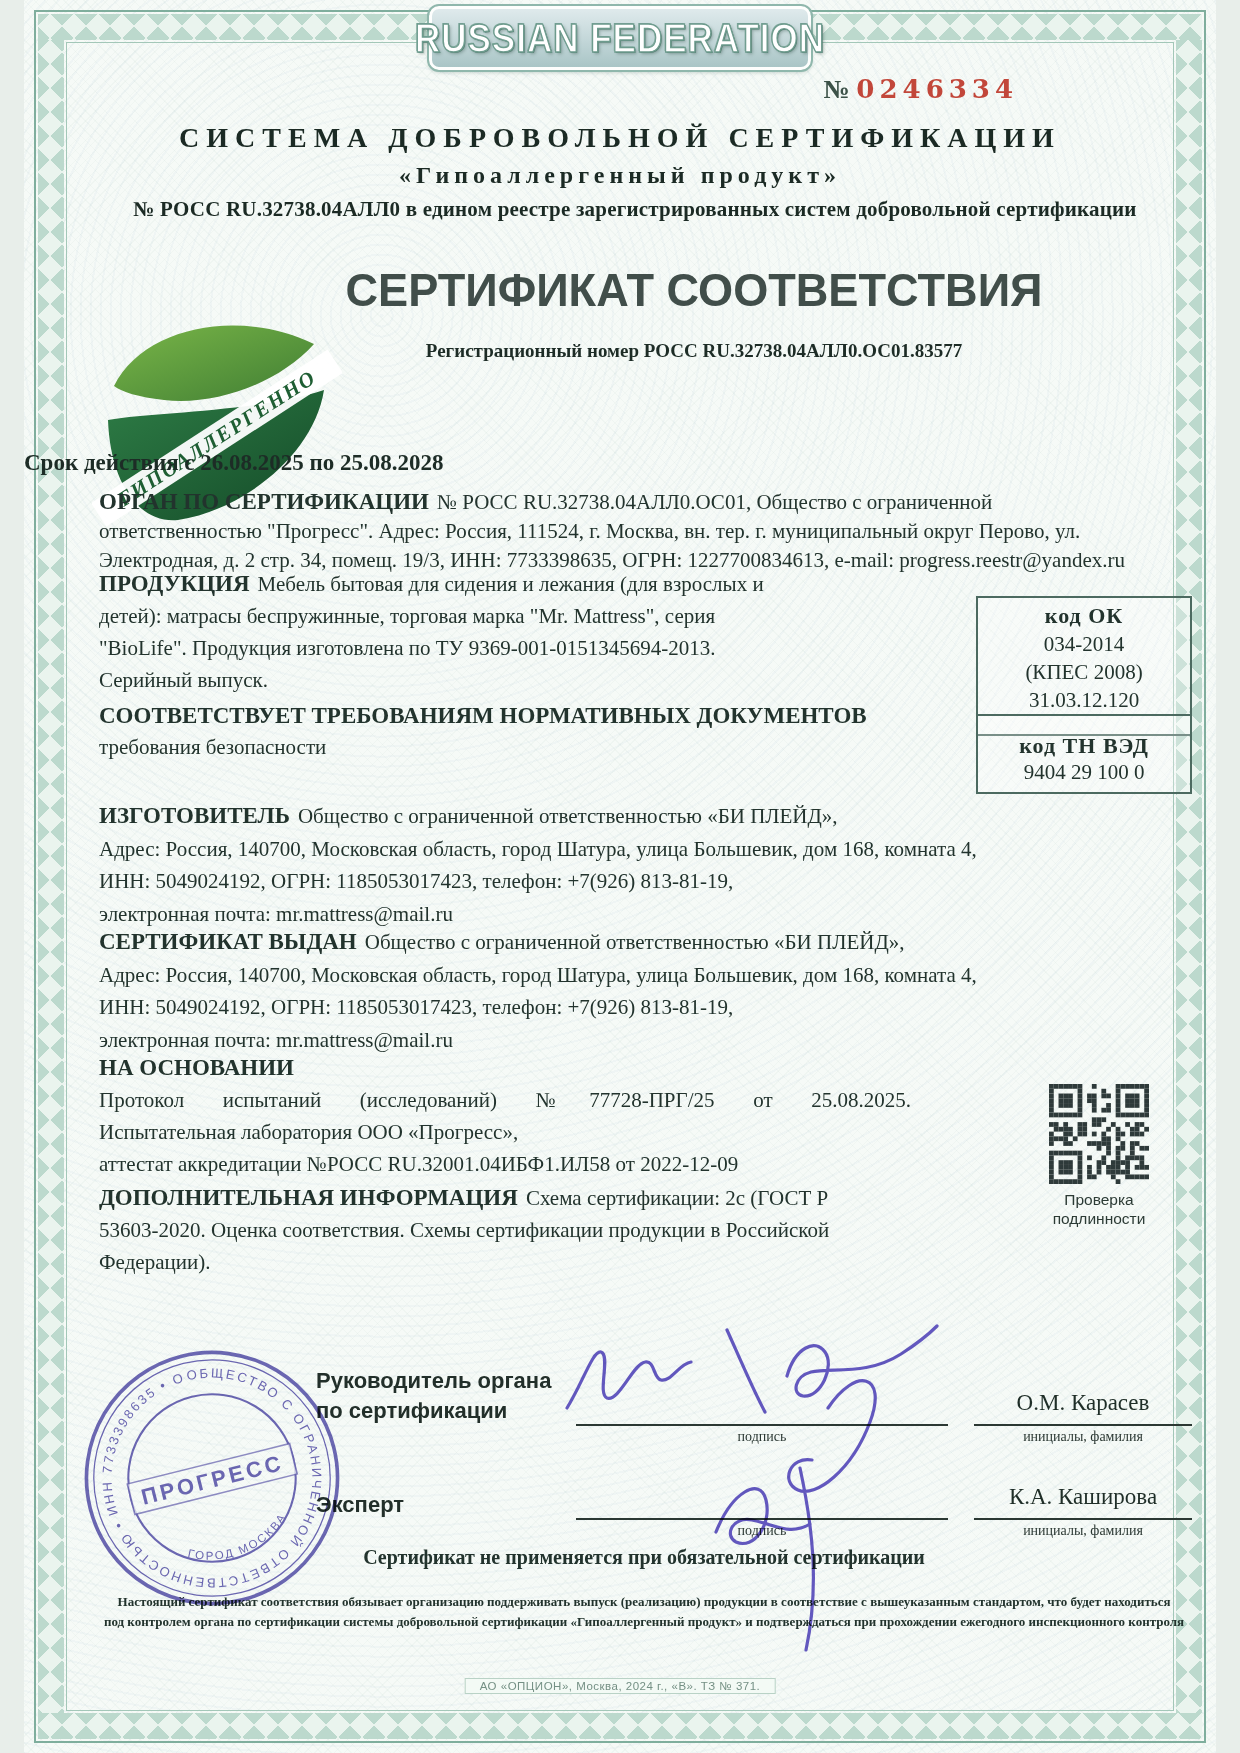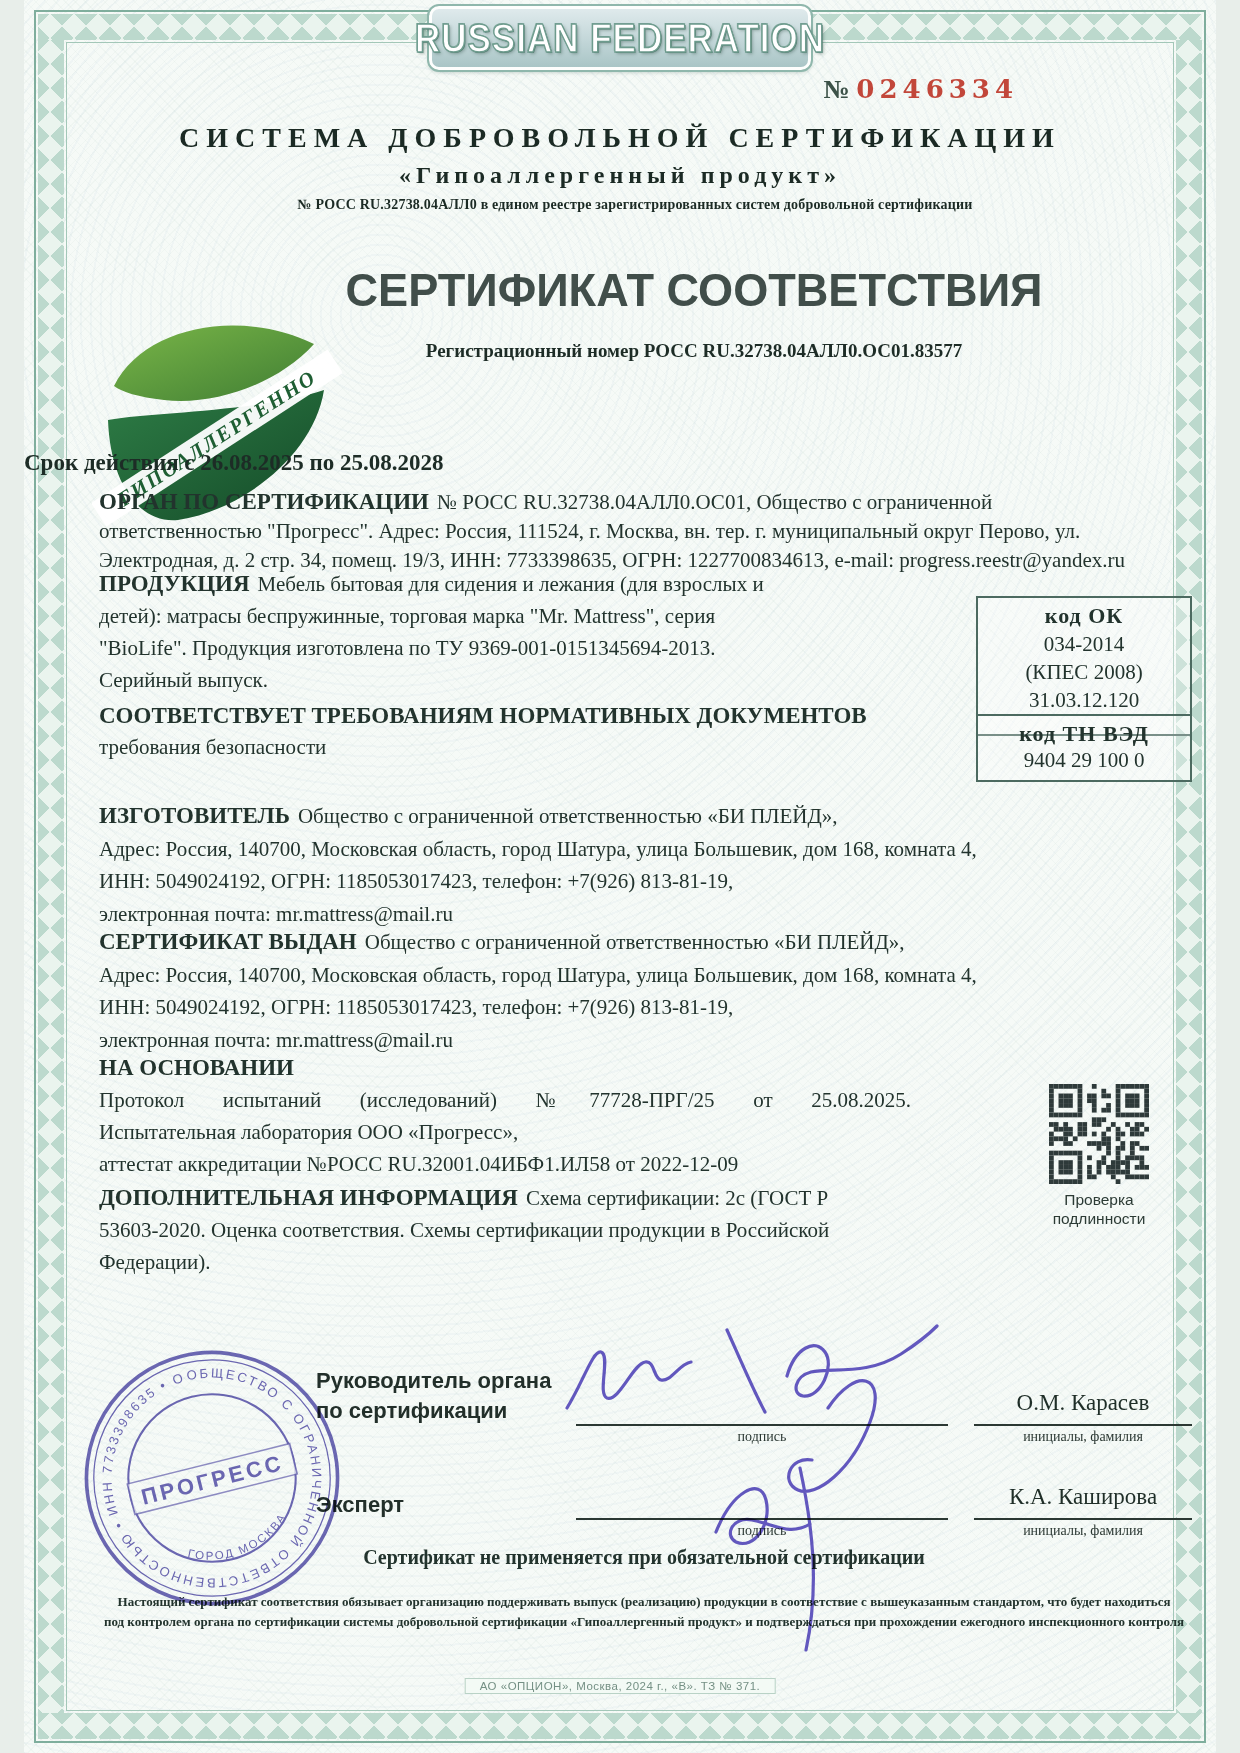--- a/index.html
+++ b/index.html
@@ -43,21 +43,21 @@
   }
   
   .serial{position:absolute;top:74px;right:198px;font-size:26px;white-space:nowrap;}
   .serial .pfx{color:#3c5248;font-weight:bold;}
   .serial .num{color:#c2473a;font-family:"DejaVu Serif",serif;letter-spacing:5px;font-weight:600;}
 
   
   .sys{position:absolute;top:122px;left:0;width:100%;text-align:center;color:#1b2a24;z-index:3;}
   .sys .l1{font-size:28px;font-weight:600;letter-spacing:7px;}
   .sys .l2{font-size:24px;font-weight:600;letter-spacing:5px;margin-top:8px;}
-  .sys .l3{font-size:14px;font-weight:bold;margin-top:8px;letter-spacing:.2px;padding-left:30px;}
+  .sys .l3{font-size:21px;font-weight:bold;margin-top:8px;letter-spacing:.2px;padding-left:30px;}
 
   
   .leaf-logo{position:absolute;left:68px;top:288px;width:250px;height:250px;z-index:2;}
 
   
   .doc-title{position:absolute;left:300px;top:262px;width:740px;text-align:center;
     font-family:"Liberation Sans",sans-serif;font-weight:bold;font-size:47px;color:#414e4a;
     letter-spacing:0;transform:scaleX(.96);z-index:3;}
   .reg-line{position:absolute;left:300px;top:340px;width:740px;text-align:center;
     font-size:19px;font-weight:bold;color:#1d2c26;z-index:3;}
@@ -75,21 +75,21 @@
   .sec-issued{top:926px;line-height:32.5px;}
   .sec-basis{top:1052px;line-height:32px;}
   .sec-basis .just{width:812px;text-align:justify;text-align-last:justify;white-space:normal;}
   .sec-additional{top:1182px;line-height:32px;}
 
   
   .code-box{position:absolute;left:952px;width:212px;border:2px solid #4c6a60;
     text-align:center;font-size:21px;color:#22332d;background:rgba(255,255,255,.25);z-index:4;}
   .code-box .t{font-weight:bold;font-size:22px;letter-spacing:1px;}
   .box-ok{top:596px;padding:4px 0 20px;line-height:28px;}
-  .box-tnved{top:714px;padding:4px 0 6px;line-height:27px;}
+  .box-tnved{top:714px;padding:16px 0 6px;line-height:27px;}
 
   
   .qr-wrap{position:absolute;left:1010px;top:1084px;width:130px;text-align:center;z-index:4;}
   .qr-wrap svg{width:100px;height:100px;display:block;margin:0 auto;}
   .qr-caption{margin-top:6px;font-family:"Liberation Sans",sans-serif;font-size:15.5px;color:#2c3b35;line-height:1.25;}
 
   
   .role{position:absolute;left:292px;font-family:"Liberation Sans",sans-serif;font-weight:bold;
     font-size:22px;color:#222f2a;line-height:30px;z-index:3;}
   .role1{top:1366px;}

